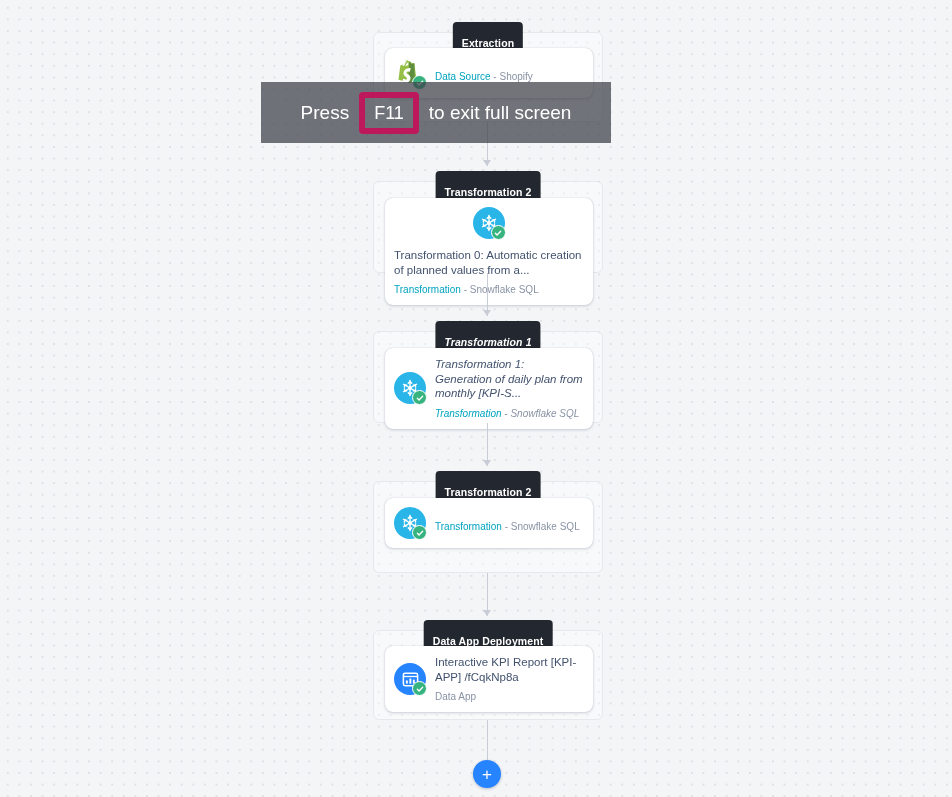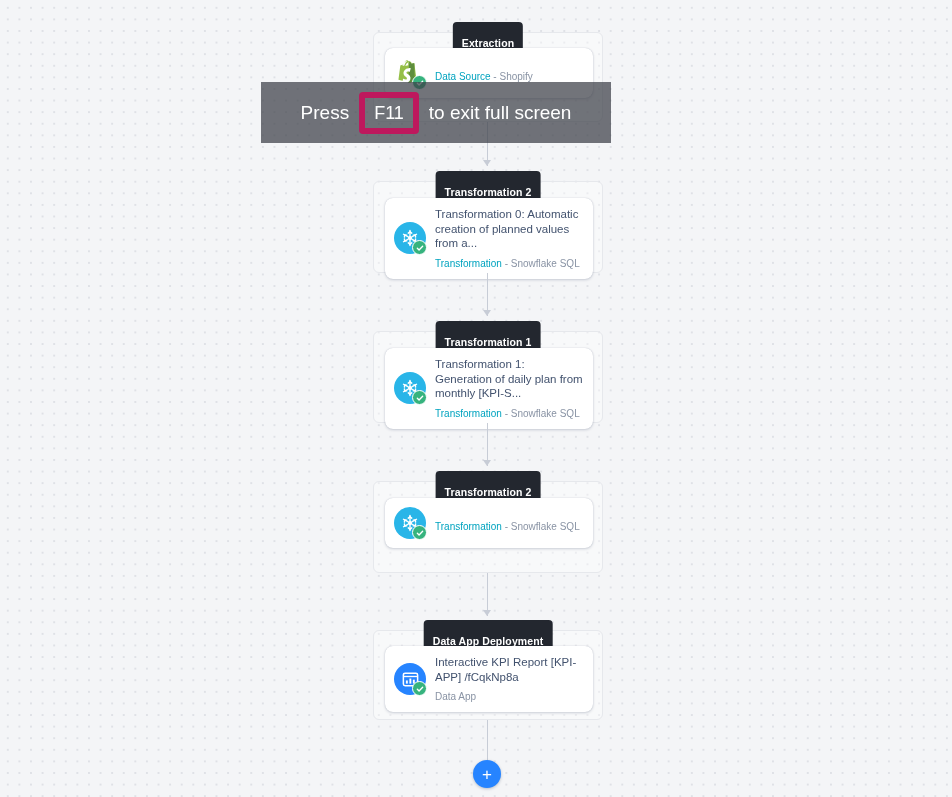--- a/index.html
+++ b/index.html
@@ -224,21 +224,21 @@
         <div class="card-sub"><span class="type">Data Source</span><span> - </span><span>Shopify</span></div>
       </div>
     </div>
   </div>
 
   <div class="connector" style="top:122px;height:44px;"></div>
   <div class="arrow" style="top:160px;"></div>
 
   <div class="group" style="top:181px;height:92px;">
     <div class="group-badge">Transformation 2</div>
-    <div class="card" style="top:16px;">
+    <div class="card" style="top:16px;flex-direction:column;">
       <div class="icon-wrap">
         <div class="icon-circle icon-snowflake">
           <svg width="20" height="20" viewBox="0 0 24 24" aria-hidden="true">
             <g stroke="#ffffff" stroke-width="1.7" stroke-linecap="round">
               <line x1="12" y1="3" x2="12" y2="21"></line>
               <line x1="4.2" y1="7.5" x2="19.8" y2="16.5"></line>
               <line x1="4.2" y1="16.5" x2="19.8" y2="7.5"></line>
               <line x1="12" y1="4.6" x2="9.9" y2="6.2"></line>
                 <line x1="12" y1="4.6" x2="14.1" y2="6.2"></line>
               <line x1="12" y1="19.4" x2="9.9" y2="17.8"></line>
@@ -264,21 +264,21 @@
       <div class="card-text">
         <div class="card-title">Transformation 0: Automatic creation of planned values from a...</div>
         <div class="card-sub"><span class="type">Transformation</span><span> - </span><span>Snowflake SQL</span></div>
       </div>
     </div>
   </div>
 
   <div class="connector" style="top:273px;height:43px;"></div>
   <div class="arrow" style="top:310px;"></div>
 
-  <div class="group" style="top:331px;height:92px;">
+  <div class="group" style="top:331px;height:92px;font-style:italic;">
     <div class="group-badge">Transformation 1</div>
     <div class="card" style="top:16px;">
       <div class="icon-wrap">
         <div class="icon-circle icon-snowflake">
           <svg width="20" height="20" viewBox="0 0 24 24" aria-hidden="true">
             <g stroke="#ffffff" stroke-width="1.7" stroke-linecap="round">
               <line x1="12" y1="3" x2="12" y2="21"></line>
               <line x1="4.2" y1="7.5" x2="19.8" y2="16.5"></line>
               <line x1="4.2" y1="16.5" x2="19.8" y2="7.5"></line>
               <line x1="12" y1="4.6" x2="9.9" y2="6.2"></line>

